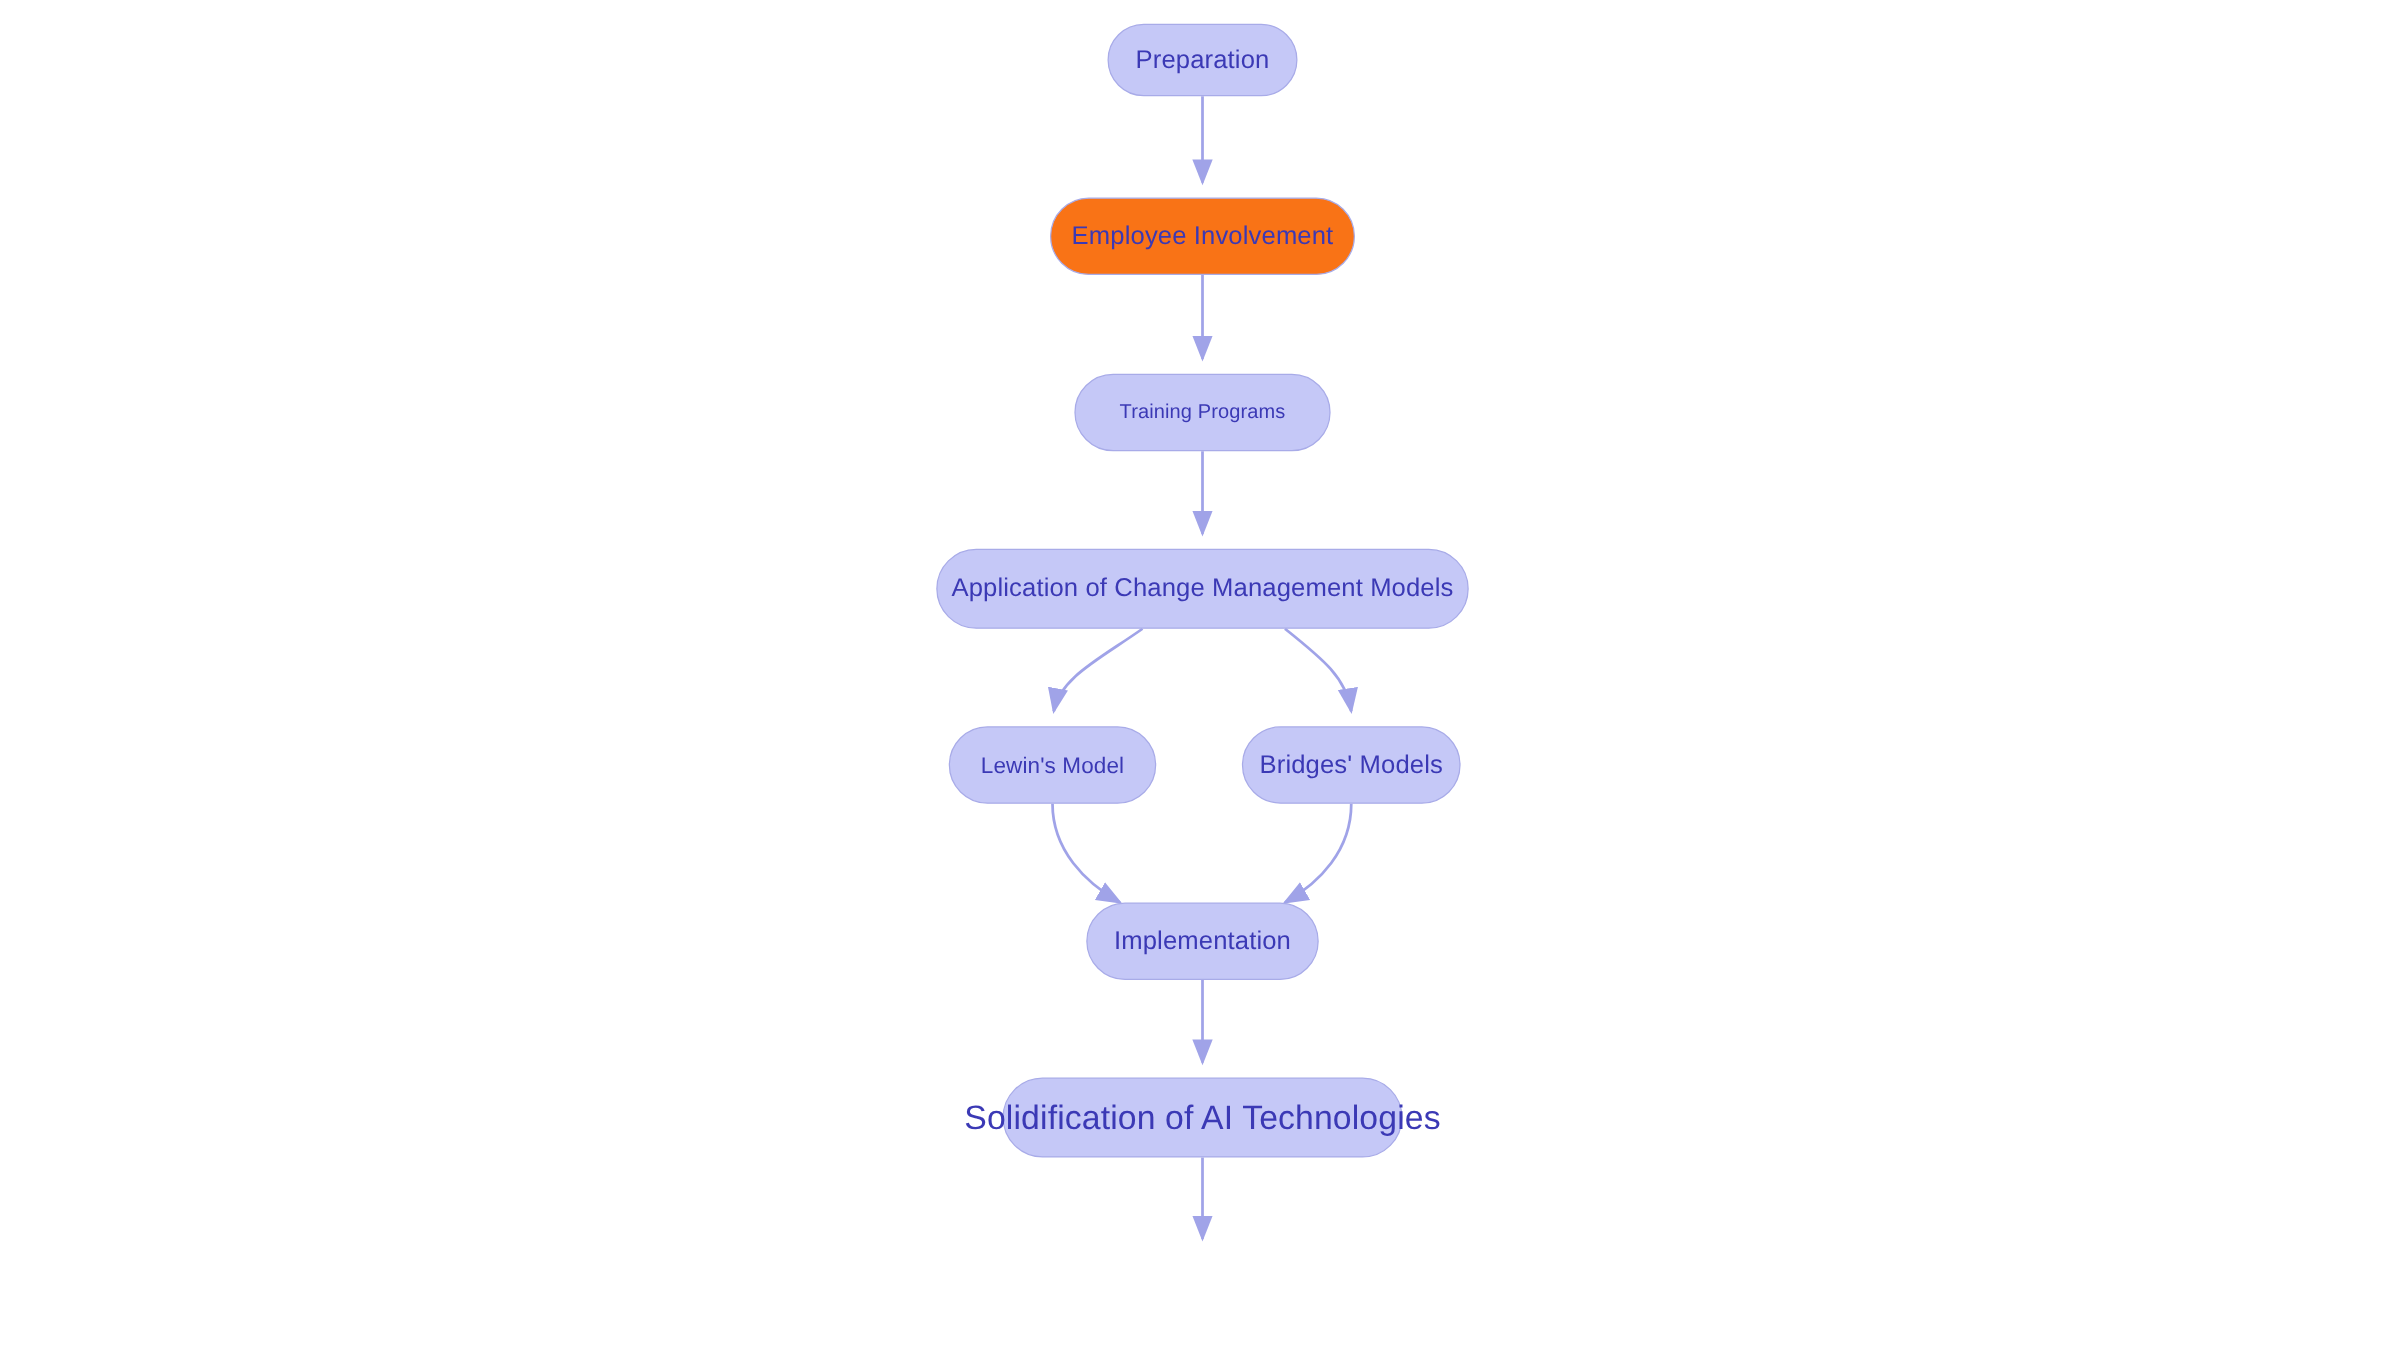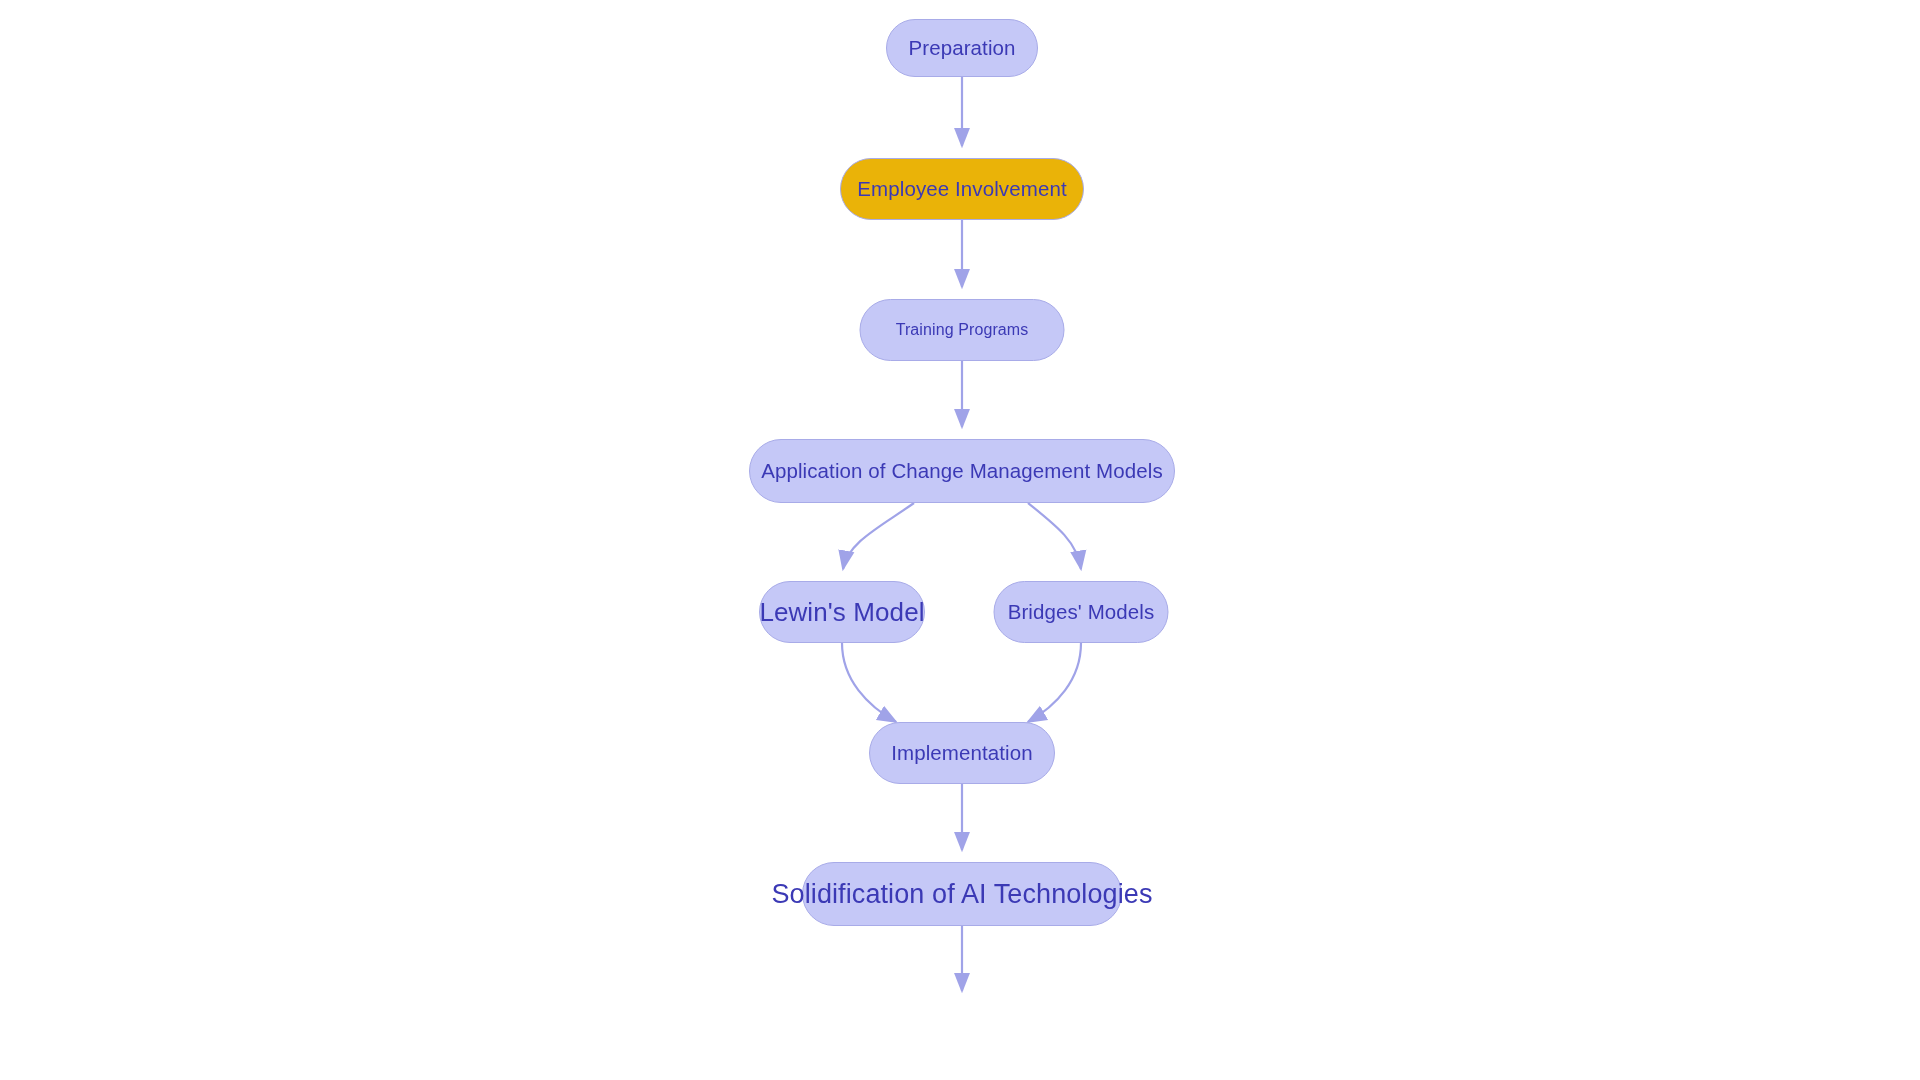--- a/index.html
+++ b/index.html
@@ -77,31 +77,31 @@
         <path d="M 1081 643 C 1081 680 1056 706 1028 722" fill="none" stroke="#a0a3e8" stroke-width="2.2" stroke-linecap="butt" marker-end="url(#arrowhead)"></path>
         <path d="M 962 784 L 962 850" fill="none" stroke="#a0a3e8" stroke-width="2.2" stroke-linecap="butt" marker-end="url(#arrowhead)"></path>
         <path d="M 962 926 L 962 991" fill="none" stroke="#a0a3e8" stroke-width="2.2" stroke-linecap="butt" marker-end="url(#arrowhead)"></path>
       </g>
   </svg>
 
   <div id="node-layer">
       <div class="node" style="left: 962px; top: 48px; width: 152px; height: 58px; background: rgb(197, 200, 247); border-color: rgb(168, 171, 232);">
         <span class="node-label" style="color: rgb(59, 57, 181); font-size: 20.5px;">Preparation</span>
       </div>
-      <div class="node" style="left: 962px; top: 189px; width: 244px; height: 62px; background: #eab308; border-color: rgb(168, 171, 232);">
+      <div class="node" style="left: 962px; top: 189px; width: 244px; height: 62px; background: #f97316; border-color: rgb(168, 171, 232);">
         <span class="node-label" style="color: rgb(59, 57, 181); font-size: 20.5px;">Employee Involvement</span>
       </div>
       <div class="node" style="left: 962px; top: 330px; width: 205px; height: 62px; background: rgb(197, 200, 247); border-color: rgb(168, 171, 232);">
         <span class="node-label" style="color: rgb(59, 57, 181); font-size: 16px;">Training Programs</span>
       </div>
       <div class="node" style="left: 962px; top: 471px; width: 426px; height: 64px; background: rgb(197, 200, 247); border-color: rgb(168, 171, 232);">
         <span class="node-label" style="color: rgb(59, 57, 181); font-size: 20.5px;">Application of Change Management Models</span>
       </div>
       <div class="node" style="left: 842px; top: 612px; width: 166px; height: 62px; background: rgb(197, 200, 247); border-color: rgb(168, 171, 232);">
-        <span class="node-label" style="color: rgb(59, 57, 181); font-size: 26px;">Lewin's Model</span>
+        <span class="node-label" style="color: rgb(59, 57, 181); font-size: 18px;">Lewin's Model</span>
       </div>
       <div class="node" style="left: 1081px; top: 612px; width: 175px; height: 62px; background: rgb(197, 200, 247); border-color: rgb(168, 171, 232);">
         <span class="node-label" style="color: rgb(59, 57, 181); font-size: 20.5px;">Bridges' Models</span>
       </div>
       <div class="node" style="left: 962px; top: 753px; width: 186px; height: 62px; background: rgb(197, 200, 247); border-color: rgb(168, 171, 232); text-align: right;">
         <span class="node-label" style="color: rgb(59, 57, 181); font-size: 20.5px;">Implementation</span>
       </div>
       <div class="node" style="left: 962px; top: 894px; width: 320px; height: 64px; background: rgb(197, 200, 247); border-color: rgb(168, 171, 232);">
         <span class="node-label" style="color: rgb(59, 57, 181); font-size: 27px;">Solidification of AI Technologies</span>
       </div>

